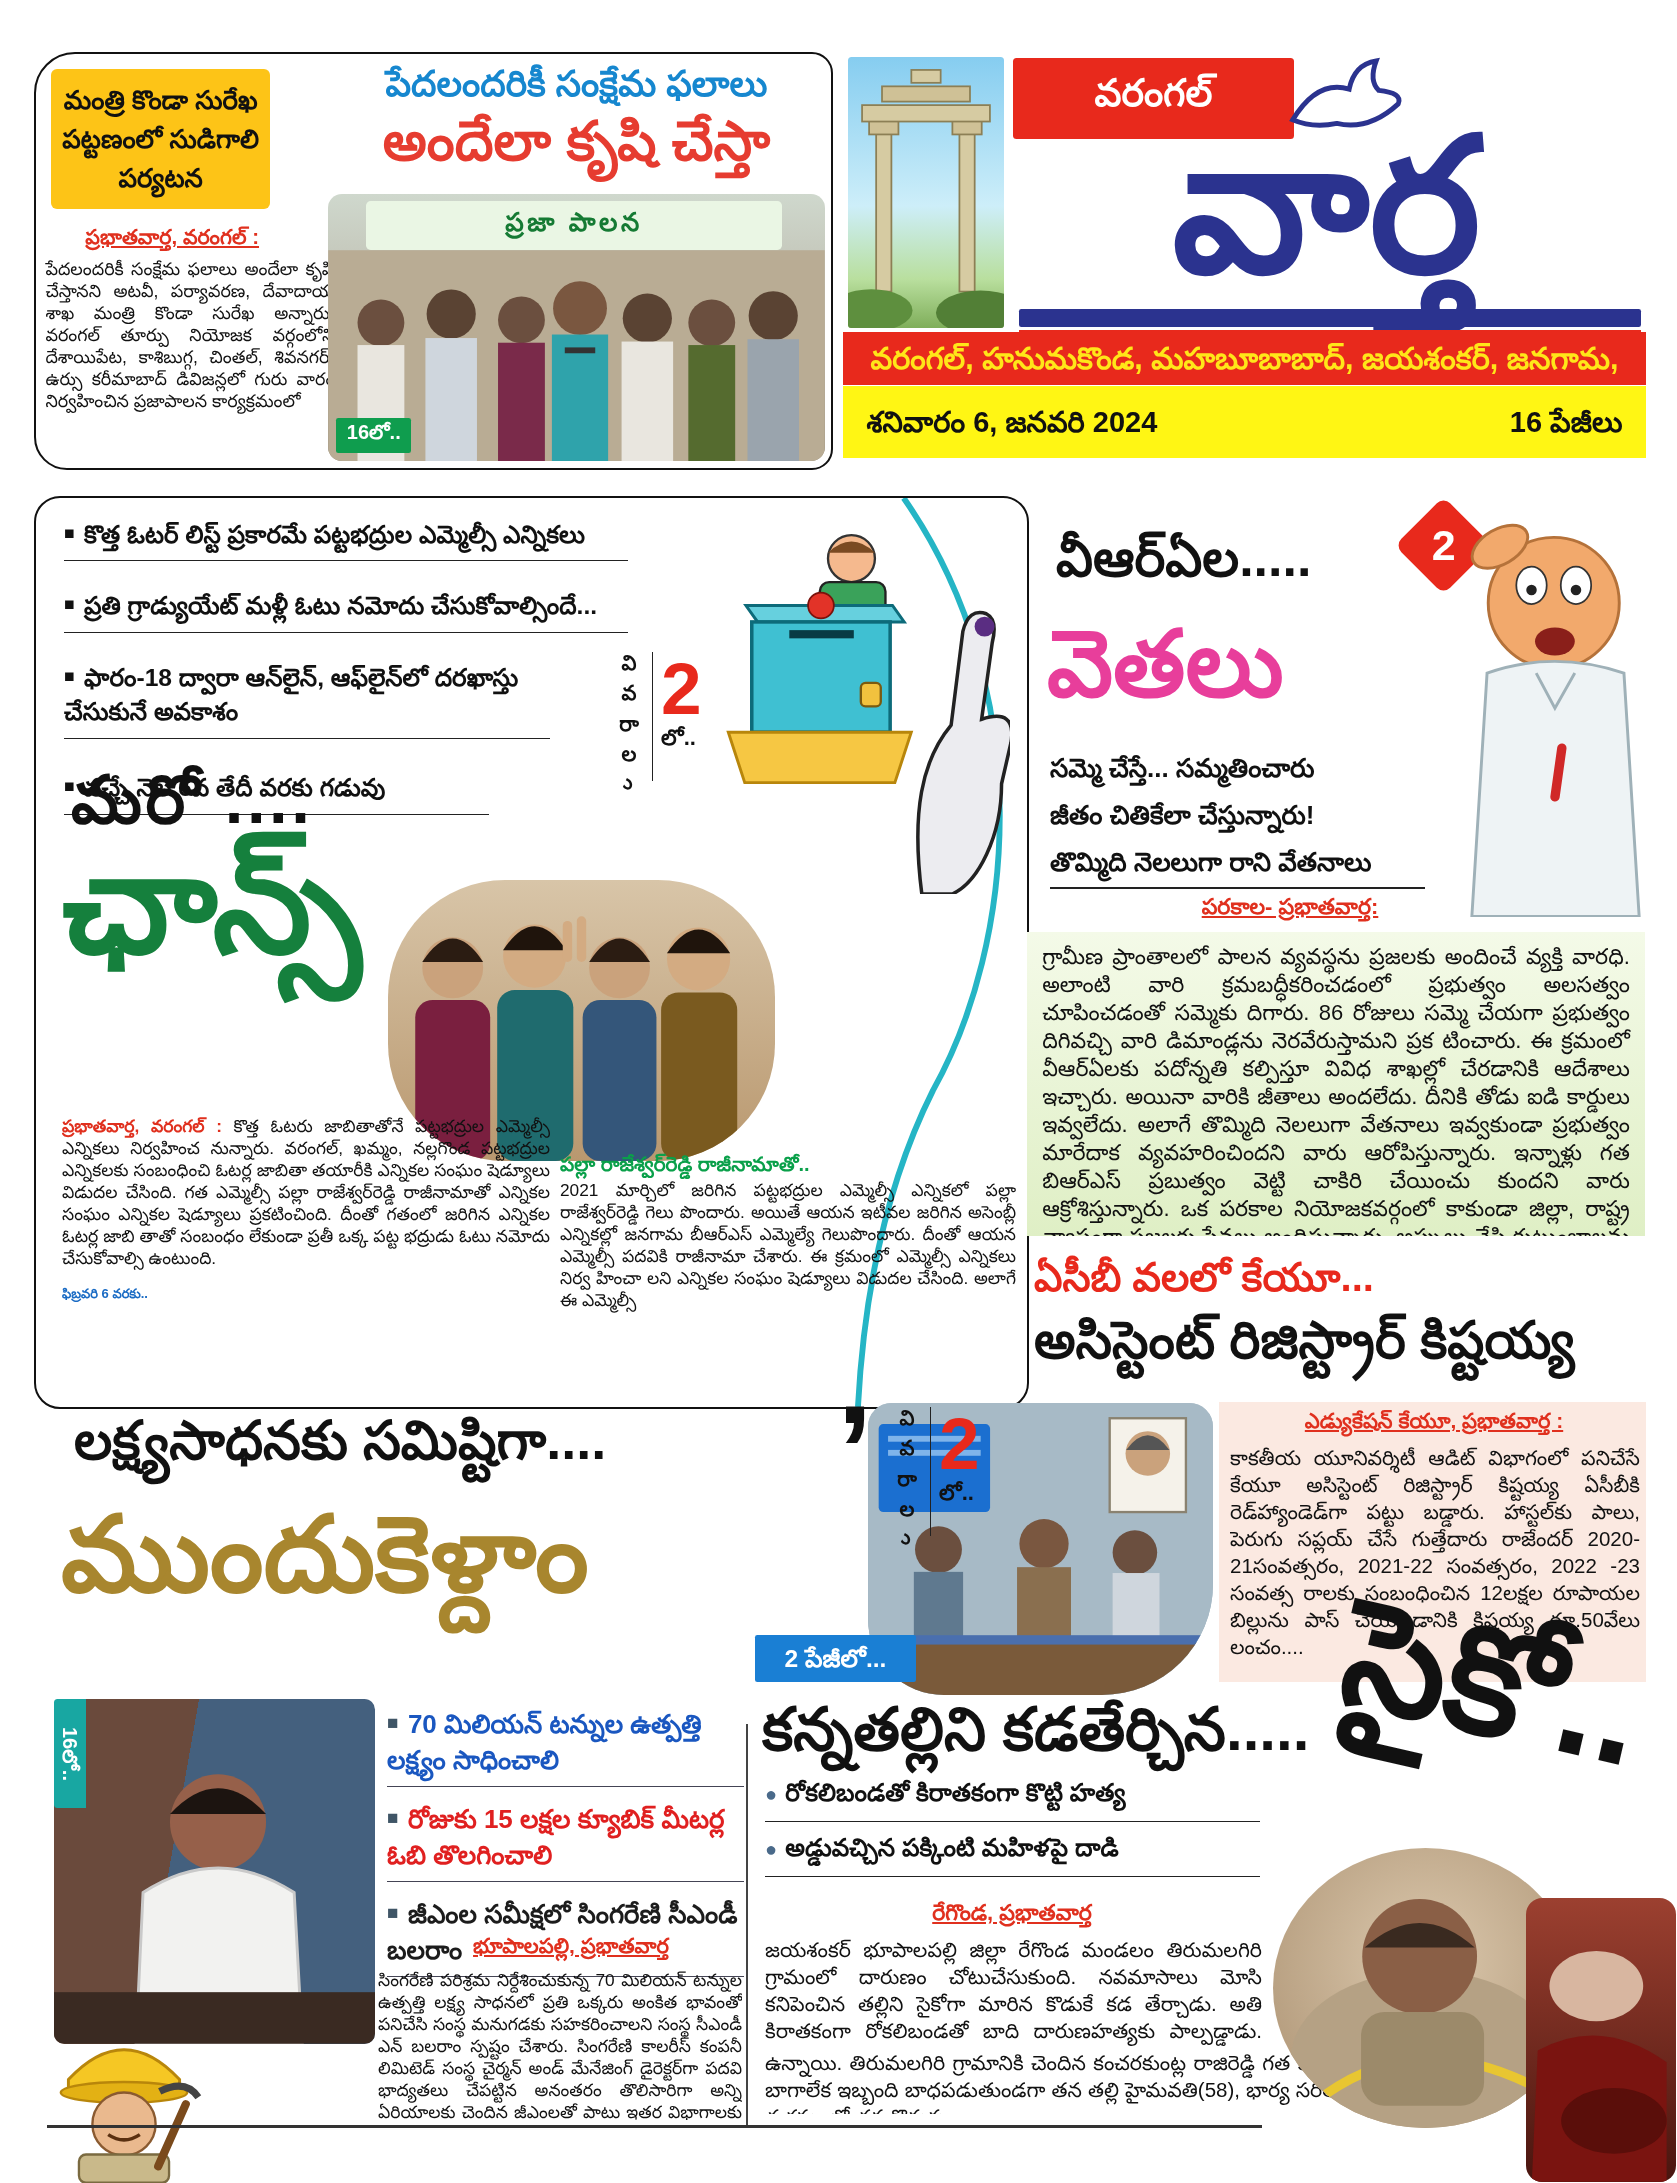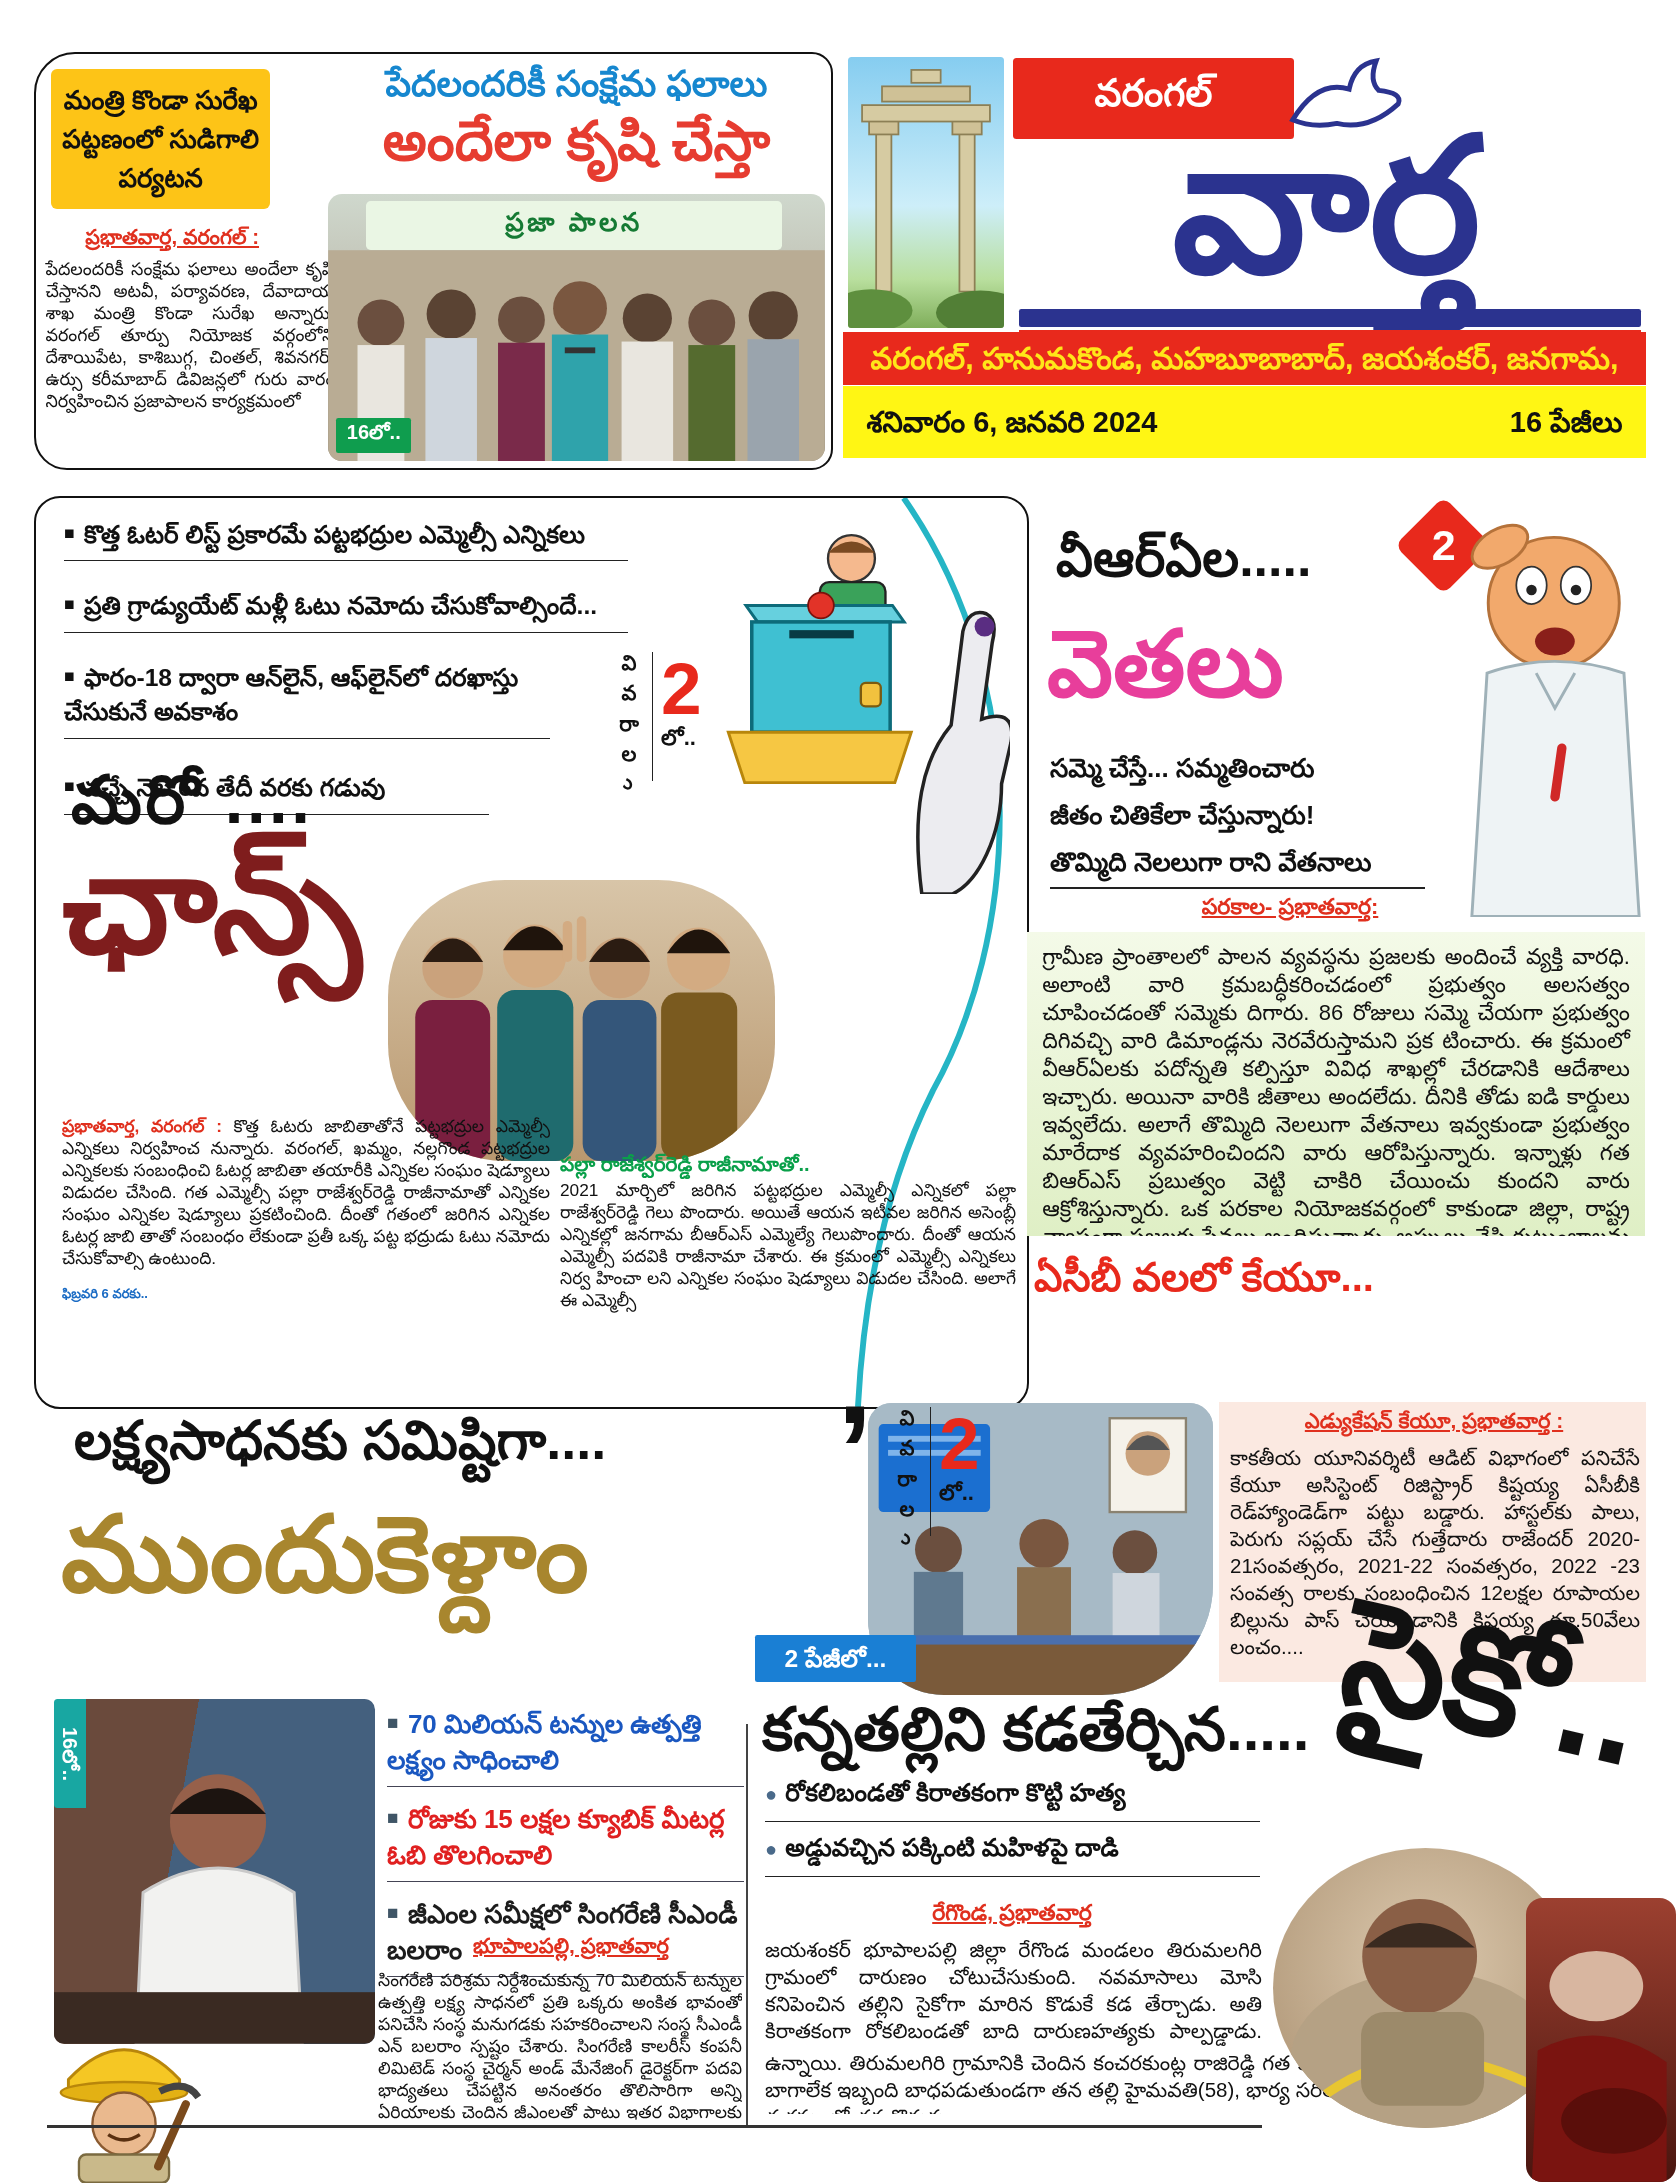--- a/index.html
+++ b/index.html
@@ -47,21 +47,21 @@
   #election-box{left:34px;top:496px;width:991px;height:909px;border:2.9px solid #111;border-radius:26px;overflow:hidden;}
   .e-bullet{position:absolute;left:28px;font-size:24.6px;line-height:34px;font-weight:bold;
             border-bottom:1.8px solid #222;padding-bottom:9.4px;}
   .e-bullet .sq{color:#111;font-size:17.6px;vertical-align:3.5px;margin-right:9.4px;}
   .vmarker{display:flex;gap:8.2px;align-items:flex-start;}
   .vlabel{writing-mode:vertical-rl;text-orientation:upright;font-size:21px;font-weight:bold;
           border-right:1.8px solid #222;padding-right:5.9px;height:129px;letter-spacing:2.3px;}
   .pnum{font-size:73px;font-weight:900;line-height:1;}
   .plo{font-size:22px;font-weight:bold;}
   #e-kicker{left:35px;top:263px;font-size:67px;font-weight:900;letter-spacing:3.5px;}
-  #e-headline{left:26px;top:328px;font-size:141px;font-weight:900;color:#7f1d1d;line-height:1.1;}
+  #e-headline{left:26px;top:328px;font-size:141px;font-weight:900;color:#15803d;line-height:1.1;}
   #voters-photo{left:352px;top:382px;width:387px;height:281px;border-radius:117px;overflow:hidden;
       background:linear-gradient(#d8c5a8,#b9986f);}
   #ecol1{left:26px;top:617px;width:488px;height:283px;font-size:17.3px;line-height:22px;overflow:hidden;}
   #ecol2{left:524px;top:650px;width:456px;height:252px;font-size:17.3px;line-height:22px;overflow:hidden;}
   #ecol1 p,#ecol2 p{margin:0;}
   .subhead-blue{color:#1a6bc4;font-weight:bold;font-size:13px;margin:14px 0;}
   .subhead-green{color:#0aa04a;font-weight:bold;font-size:20px;margin:4.7px 0;}
   
   #vra-kicker{left:1056px;top:528px;font-size:52px;font-weight:900;}
   #vra-diamond{left:1409px;top:511px;width:69px;height:69px;background:#e8291c;border-radius:9.4px;
@@ -267,20 +267,21 @@
   <div id="vra-head" class="abs">వెతలు</div>
   <div class="abs vra-sub" style="top:752px;">సమ్మె చేస్తే... సమ్మతించారు</div>
   <div class="abs vra-sub" style="top:799px;">జీతం చితికేలా చేస్తున్నారు!</div>
   <div class="abs vra-sub" style="top:846px;">తొమ్మిది నెలలుగా రాని వేతనాలు</div>
   <div id="vra-divider" class="abs"></div>
   <div id="vra-dateline" class="abs ctr b red u">పరకాల- ప్రభాతవార్త:</div>
   <div id="vra-body" class="abs just">గ్రామీణ ప్రాంతాలలో పాలన వ్యవస్థను ప్రజలకు అందించే వ్యక్తి వారధి. అలాంటి వారి క్రమబద్ధీకరించడంలో ప్రభుత్వం అలసత్వం చూపించడంతో సమ్మెకు దిగారు. 86 రోజులు సమ్మె చేయగా ప్రభుత్వం దిగివచ్చి వారి డిమాండ్లను నెరవేరుస్తామని ప్రక టించారు. ఈ క్రమంలో వీఆర్ఏలకు పదోన్నతి కల్పిస్తూ వివిధ శాఖల్లో చేరడానికి ఆదేశాలు ఇచ్చారు. అయినా వారికి జీతాలు అందలేదు. దీనికి తోడు ఐడి కార్డులు ఇవ్వలేదు. అలాగే తొమ్మిది నెలలుగా వేతనాలు ఇవ్వకుండా ప్రభుత్వం మారేదాక వ్యవహరించిందని వారు ఆరోపిస్తున్నారు. ఇన్నాళ్లు గత బిఆర్ఎస్ ప్రబుత్వం వెట్టి చాకిరి చేయించు కుందని వారు ఆక్రోశిస్తున్నారు. ఒక పరకాల నియోజకవర్గంలో కాకుండా జిల్లా, రాష్ట్ర వ్యాప్తంగా ప్రజలకు సేవలు అందిస్తున్నారు. అప్పులు చేసి కుటుంబాలను పోసించుకుంటూ పరిస్థితిని అనుభవిస్తున్నారు. పదోన్నతి కల్పించిన ఆ వృత్తికి పారితోషకం ఏదని నినాదిస్తున్నారు. ఆకలేసి కేకలు వేశానని శ్రీశ్రీ అంటారు. అలాగే వీఆర్ఏలు ఆకలి కేకలు వేయడానికి మరో ఉద్యమానికి సన్నద్ధమయ్యే దుర్భర</div>
 
   <div id="keyu-pink" class="abs"></div>
   <div id="keyu-head-red" class="abs">ఏసీబీ వలలో కేయూ...</div>
+  <div id="keyu-head-black" class="abs">అసిస్టెంట్ రిజిస్ట్రార్ కిష్టయ్య</div>
   <div id="keyu-photo" class="abs">
     <svg width="345" height="292" viewBox="0 0 588 498">
       <rect x="0" y="0" width="588" height="498" fill="#a7bac6"></rect>
       <rect x="18" y="36" width="190" height="150" rx="8" fill="#1b6fd0"></rect>
       <rect x="34" y="56" width="158" height="10" fill="#7fb4ea"></rect>
         <rect x="34" y="80" width="158" height="10" fill="#7fb4ea"></rect>
       <rect x="412" y="26" width="130" height="160" fill="#f5f2ea" stroke="#8a8270" stroke-width="4"></rect>
       <circle cx="477" cy="86" r="38" fill="#caa27c"></circle>
         <path d="M440,80 Q477,30 514,80" fill="#555"></path>
       <circle cx="120" cy="250" r="40" fill="#6b4f3f"></circle>

